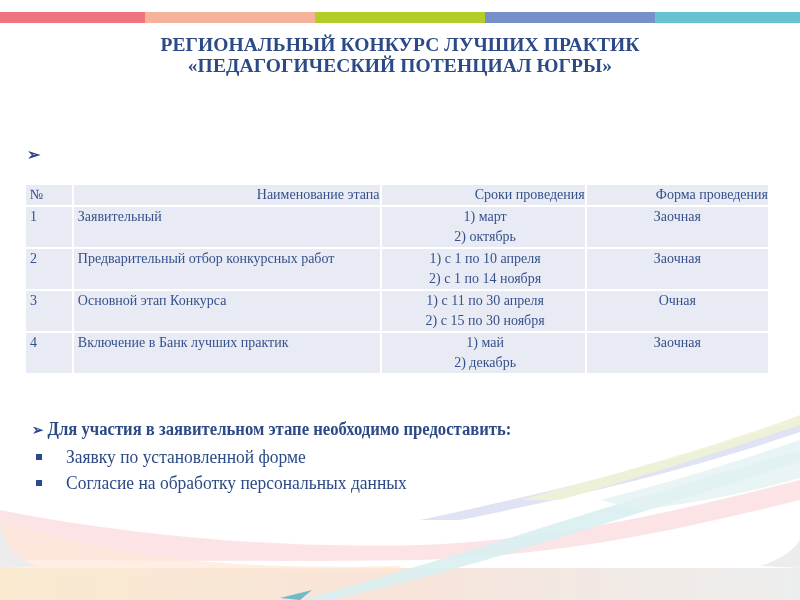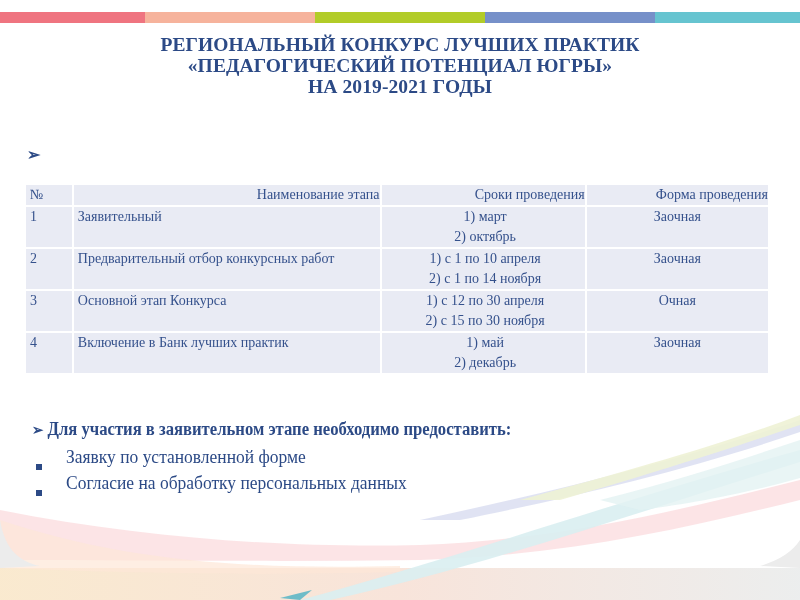--- a/index.html
+++ b/index.html
@@ -48,21 +48,21 @@
     .req-heading {
       position: absolute; top: 419px; left: 32px; color: #2c4a86;
       font-weight: bold; font-size: 18.5px; white-space: nowrap;
       transform: scaleX(0.9); transform-origin: left;
     }
     .req-heading .arrow { font-size: 15px; }
     ul.req-list {
       position: absolute; top: 444px; left: 34px; margin: 0; padding: 0; list-style: none;
       color: #2c4a86; font-size: 19px;
     }
-    ul.req-list li { height: 26px; line-height: 26px; display: flex; align-items: flex-end; white-space: nowrap; }
+    ul.req-list li { height: 26px; line-height: 26px; display: flex; align-items: center; white-space: nowrap; }
     ul.req-list .bullet { width: 6px; height: 6px; background: #2c4a86; display: inline-block; margin-right: 24px; margin-left: 2px; }
     ul.req-list .txt { transform: scaleX(0.92); transform-origin: left; display: inline-block; }
   </style>
 </head>
 <body>
 
 <svg class="bg-decor" viewBox="0 0 800 600" xmlns="http://www.w3.org/2000/svg">
   <defs>
     <linearGradient id="gBottom" x1="0" y1="0" x2="1" y2="0">
       <stop offset="0" stop-color="#fde9c8"></stop>
@@ -87,21 +87,20 @@
   <div class="seg" style="width: 145px; background: rgb(239, 116, 128);"></div>
   <div class="seg" style="width: 170px; background: rgb(246, 179, 156);"></div>
   <div class="seg" style="width: 170px; background: rgb(178, 204, 40);"></div>
   <div class="seg" style="width: 170px; background: rgb(118, 144, 201);"></div>
   <div class="seg" style="width: 145px; background: rgb(102, 196, 208);"></div>
 </div>
 
 <div class="title">
   <div>РЕГИОНАЛЬНЫЙ КОНКУРС ЛУЧШИХ ПРАКТИК</div>
   <div>«ПЕДАГОГИЧЕСКИЙ ПОТЕНЦИАЛ ЮГРЫ»</div>
-  <div>НА 2019-2021 ГОДЫ</div>
 </div>
 
 <div class="stages-heading">
   <span class="arrow">➢</span>
 </div>
 
 <table class="stages">
   <thead>
     <tr>
       <th class="c-num">№</th>
@@ -126,21 +125,21 @@
       <td class="c-dates">
         <span class="dates-line">1) с 1 по 10 апреля</span>
         <span class="dates-line">2) с 1 по 14 ноября</span>
       </td>
       <td class="c-form">Заочная</td>
     </tr>
     <tr>
       <td class="c-num">3</td>
       <td class="c-name">Основной этап Конкурса</td>
       <td class="c-dates">
-        <span class="dates-line">1) с 12 по 30 апреля</span>
+        <span class="dates-line">1) с 11 по 30 апреля</span>
         <span class="dates-line">2) с 15 по 30 ноября</span>
       </td>
       <td class="c-form">Очная</td>
     </tr>
     <tr>
       <td class="c-num">4</td>
       <td class="c-name">Включение в Банк лучших практик</td>
       <td class="c-dates">
         <span class="dates-line">1) май</span>
         <span class="dates-line">2) декабрь</span>

